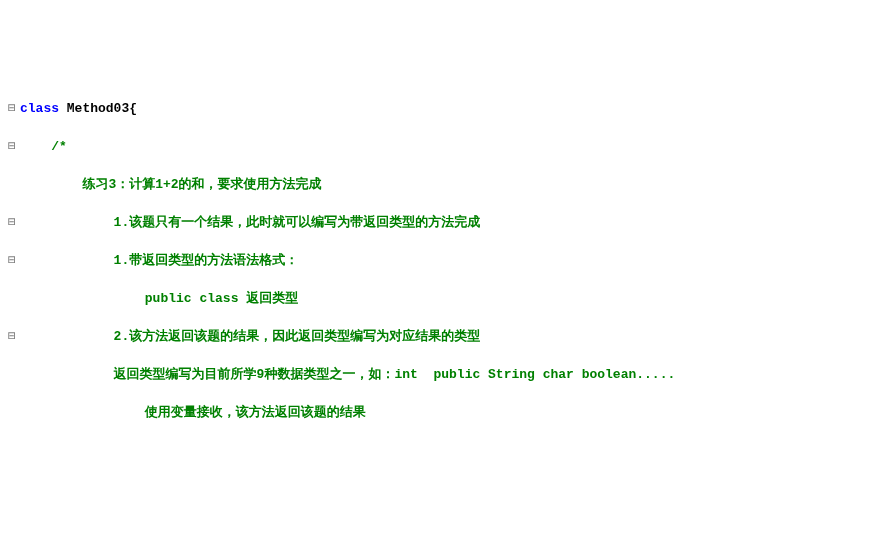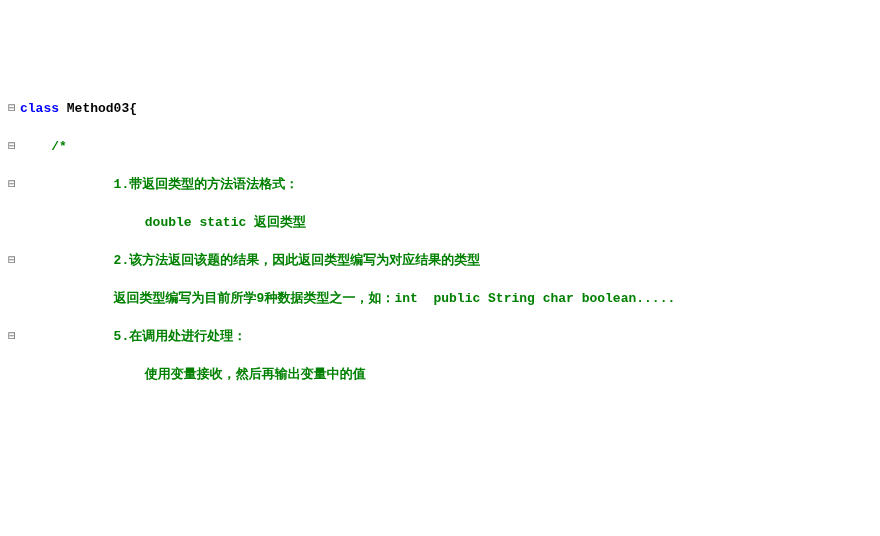--- a/index.html
+++ b/index.html
@@ -26,26 +26,27 @@
     .line { display: block; }
   </style>
 </head>
 <body>
 
 
 
 <div>
 <span class="line"><span class="gutter">⊟</span><span class="kw">class </span><span class="cls">Method03</span><span class="sym">{</span></span>
 <span class="line"><span class="gutter">⊟</span><span class="comment">    /*</span></span>
+<span class="line"><span class="gutter"> </span><span class="comment">        练习3：计算1+2的和，要求使用方法完成</span></span>
+<span class="line"><span class="gutter">⊟</span><span class="comment">            1.该题只有一个结果，此时就可以编写为带返回类型的方法完成</span></span>
 <span class="line"><span class="gutter">⊟</span><span class="comment">            1.带返回类型的方法语法格式：</span></span>
-<span class="line"><span class="gutter"> </span><span class="comment">                double static 返回类型</span></span>
+<span class="line"><span class="gutter"> </span><span class="comment">                public class 返回类型</span></span>
 <span class="line"><span class="gutter">⊟</span><span class="comment">            2.该方法返回该题的结果，因此返回类型编写为对应结果的类型</span></span>
 <span class="line"><span class="gutter"> </span><span class="comment">            返回类型编写为目前所学9种数据类型之一，如：int  public String char boolean.....</span></span>
-<span class="line"><span class="gutter">⊟</span><span class="comment">            5.在调用处进行处理：</span></span>
-<span class="line"><span class="gutter"> </span><span class="comment">                使用变量接收，然后再输出变量中的值</span></span>
+<span class="line"><span class="gutter"> </span><span class="comment">                使用变量接收，该方法返回该题的结果</span></span>
 
 
 
 
 
 
 
 
 
 

